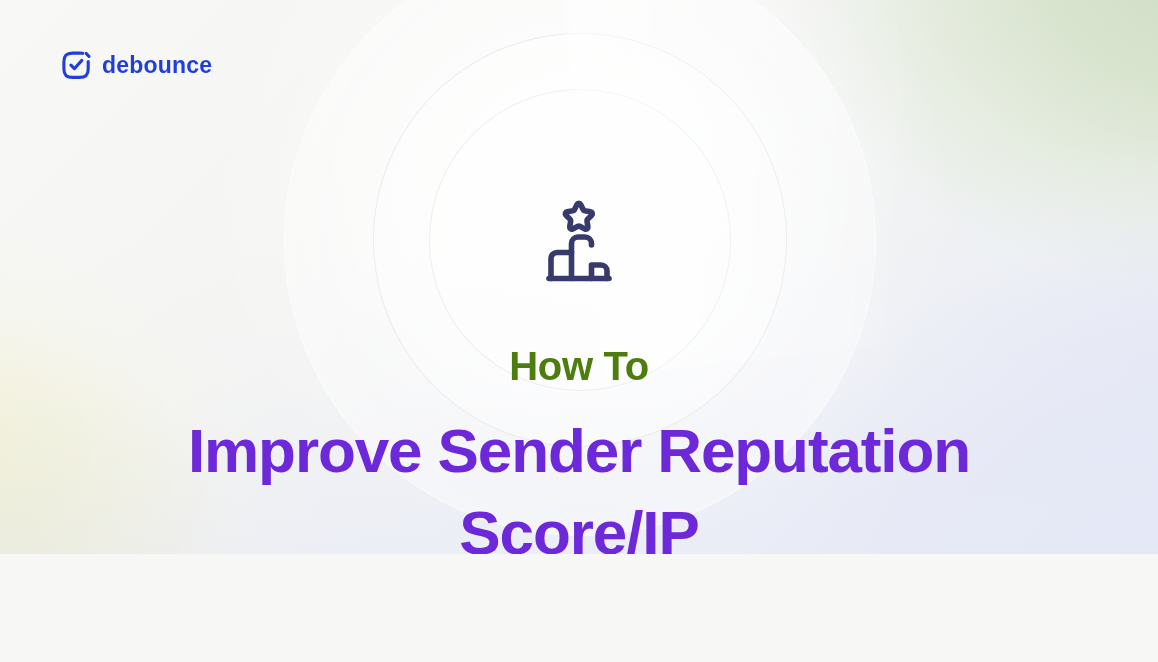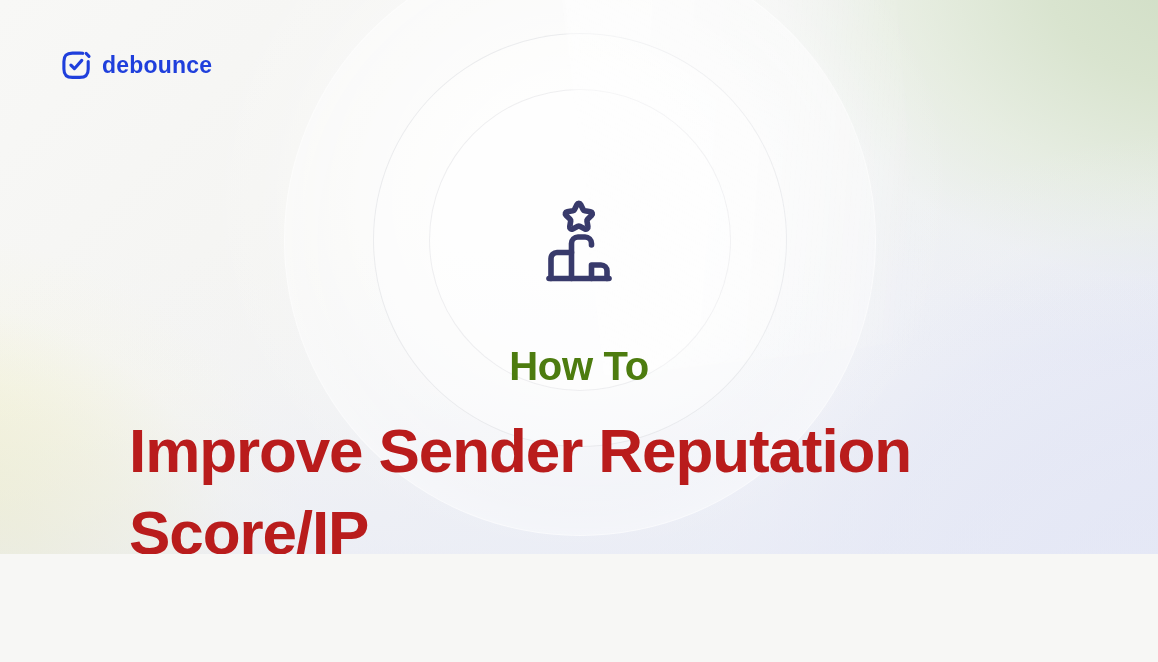--- a/index.html
+++ b/index.html
@@ -134,24 +134,24 @@
     margin-top: 48px;
     font-size: 40px;
     font-weight: 700;
     color: #4d7c0f;
     letter-spacing: -0.3px;
     line-height: 1.1;
   }
   #headline {
     margin-top: 22px;
     width: 900px;
-    text-align: left;
+    text-align: center;
     font-size: 62px;
     font-weight: 700;
-    color: #b91c1c;
+    color: #6d28d9;
     letter-spacing: -1.1px;
     line-height: 1.32;
   }
 </style>
 </head>
 <body>
 
 <div id="card">
 
   <div class="bg-layer bg-base"></div>

